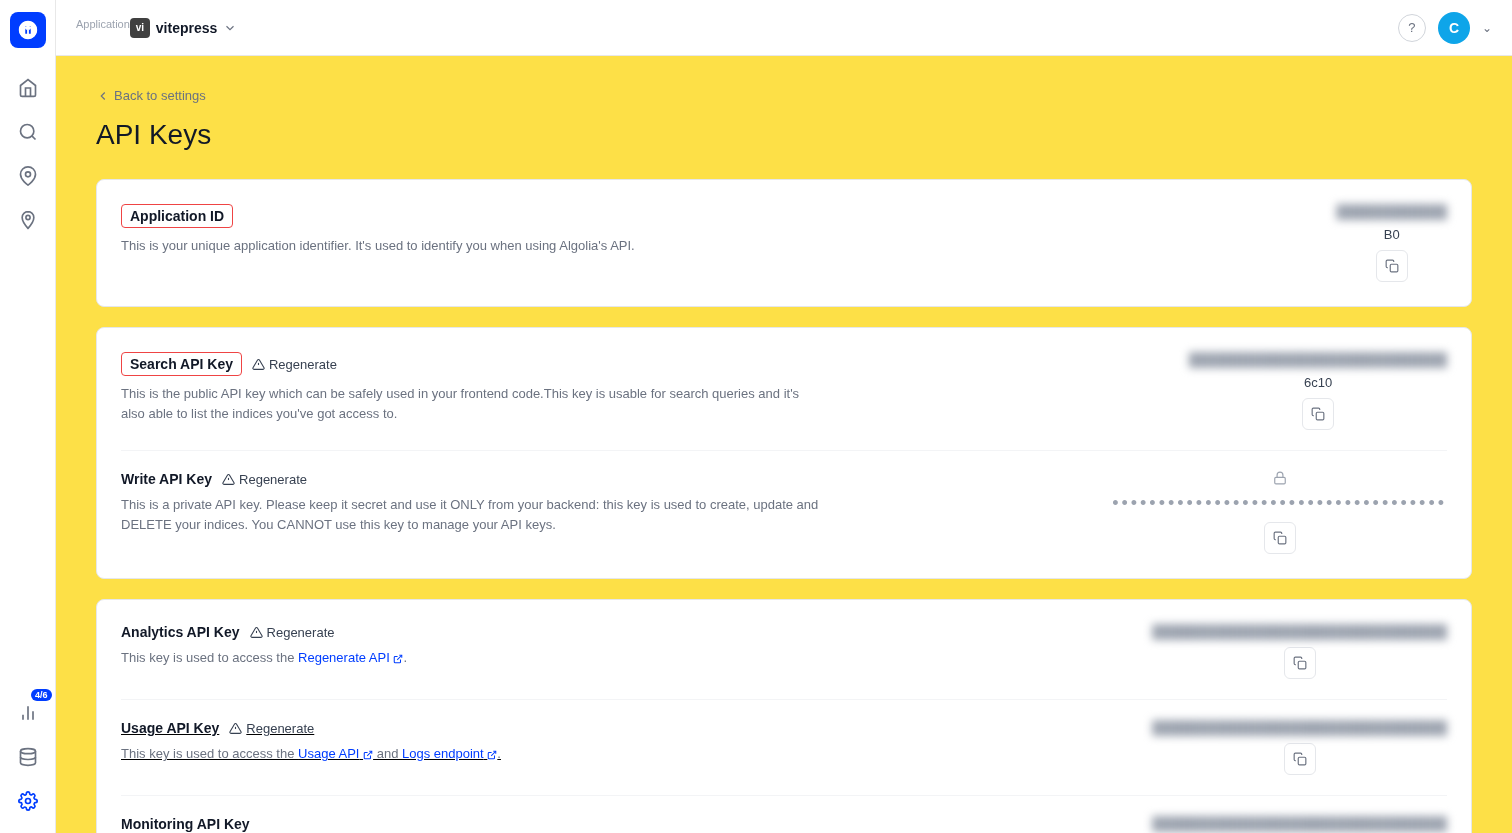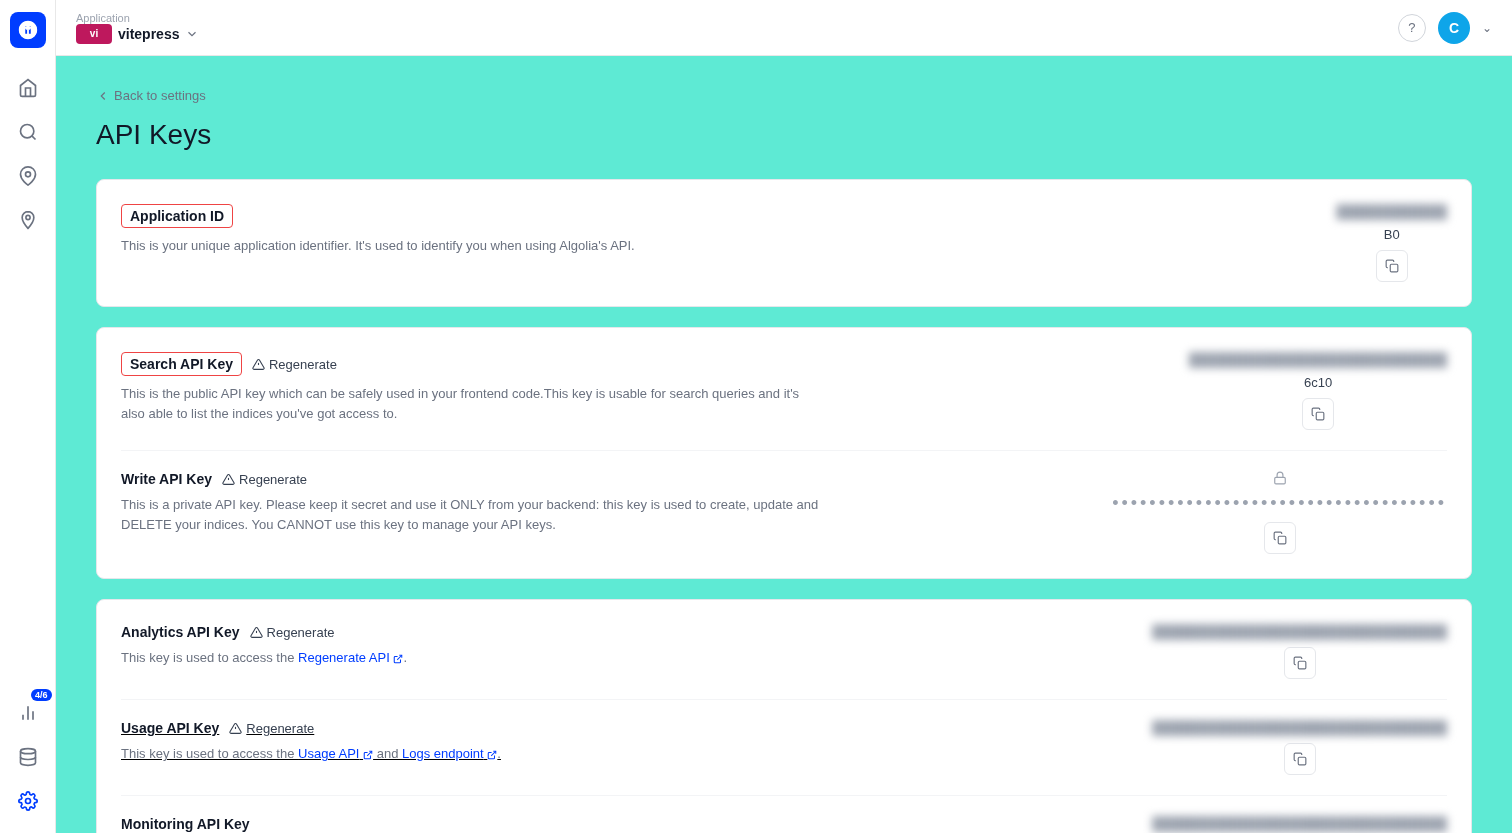--- a/index.html
+++ b/index.html
@@ -74,36 +74,36 @@
       background: #fff;
       border-bottom: 1px solid #e8e8e8;
       height: 56px;
       display: flex;
       align-items: center;
       padding: 0 20px;
       flex-shrink: 0;
     }
     .topbar-app-section {
       display: flex;
-      flex-direction: column;
+      flex-direction: row;
     }
     .topbar-app-label {
       font-size: 11px;
       color: #9ca3af;
     }
     .topbar-app-selector {
       display: flex;
       align-items: center;
       gap: 6px;
       cursor: pointer;
     }
     .app-icon {
-      width: 36px;
+      width: 20px;
       height: 20px;
-      background: #be185d;
+      background: #404040;
       border-radius: 4px;
       display: flex;
       align-items: center;
       justify-content: center;
       font-size: 10px;
       color: white;
       font-weight: 600;
     }
     .app-name {
       font-size: 14px;
@@ -140,21 +140,21 @@
       font-size: 14px;
       font-weight: 600;
     }
     .chevron-down { color: #6b7280; font-size: 12px; cursor: pointer; }
 
     
     .content {
       flex: 1;
       overflow-y: auto;
       padding: 32px 40px;
-      background: #5eead4;
+      background: #fde047;
     }
     .back-link {
       display: flex;
       align-items: center;
       gap: 4px;
       color: #6b7280;
       font-size: 13px;
       cursor: pointer;
       margin-bottom: 16px;
       text-decoration: none;

